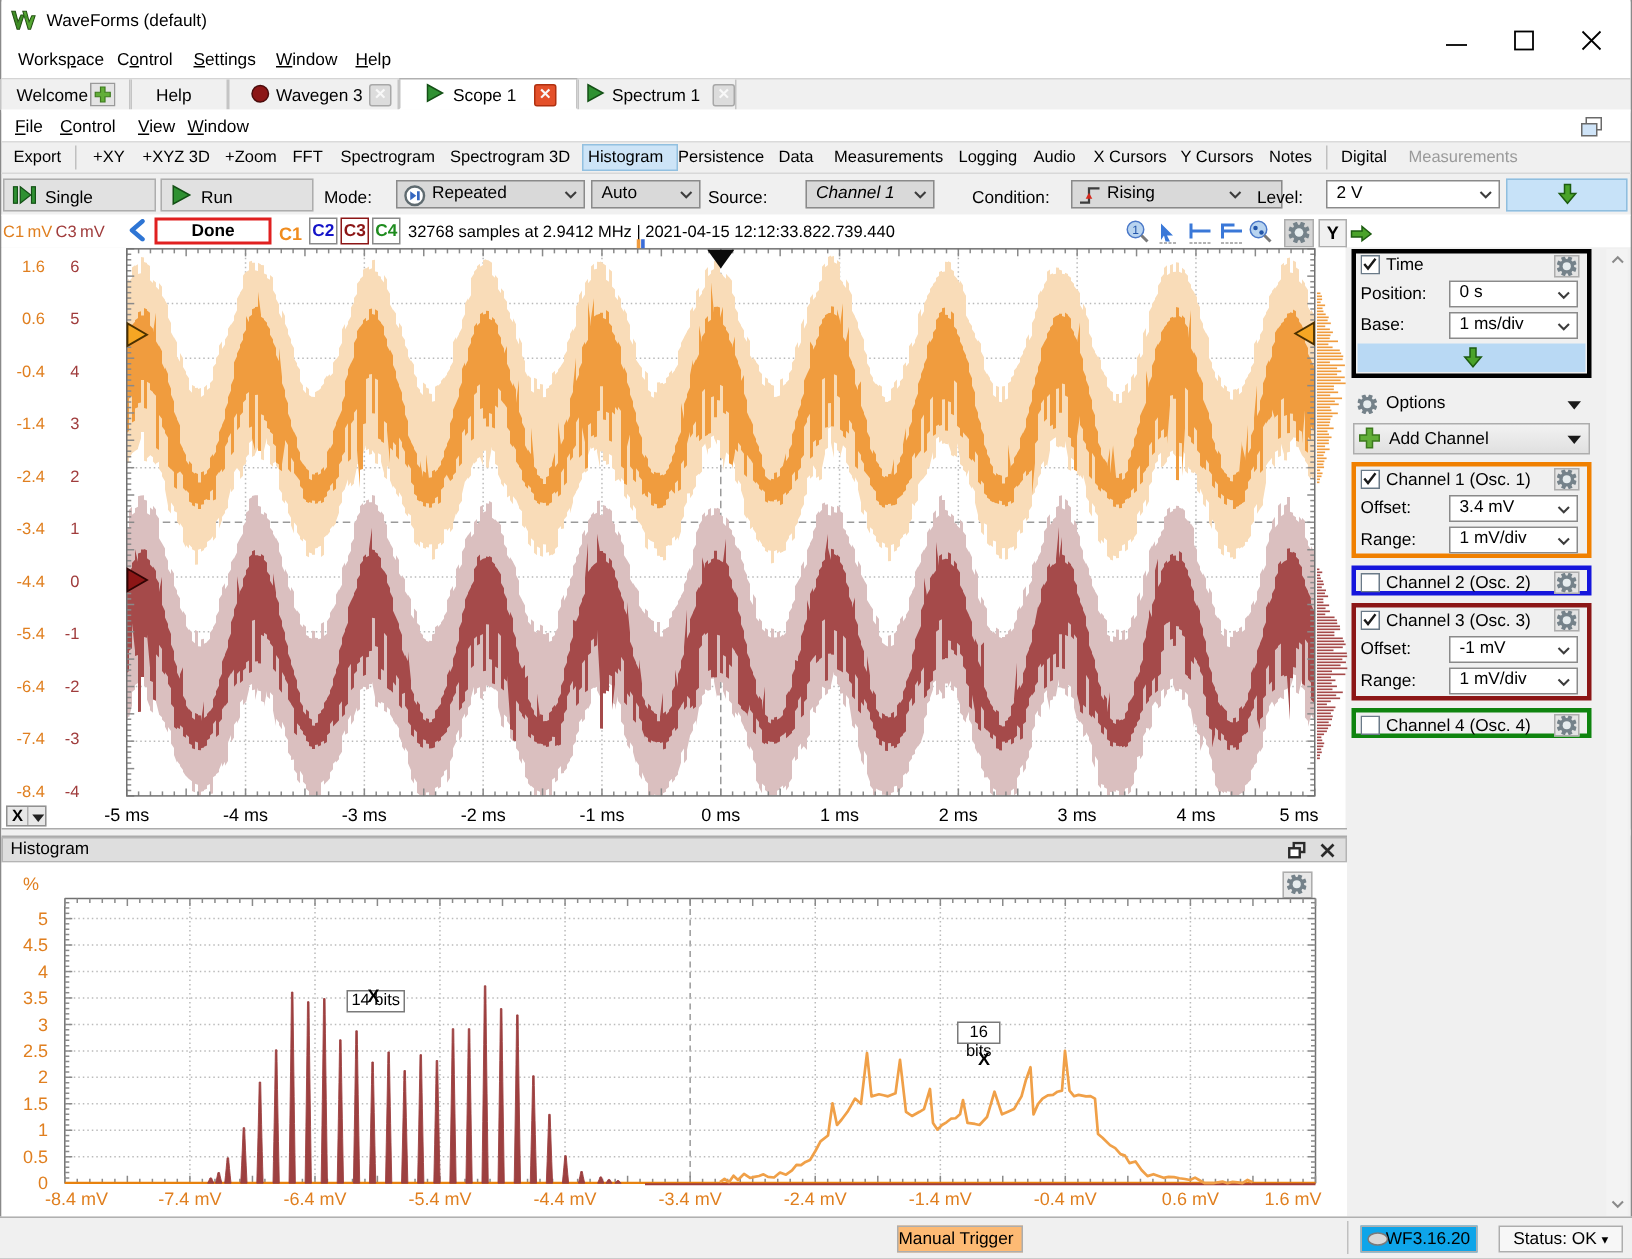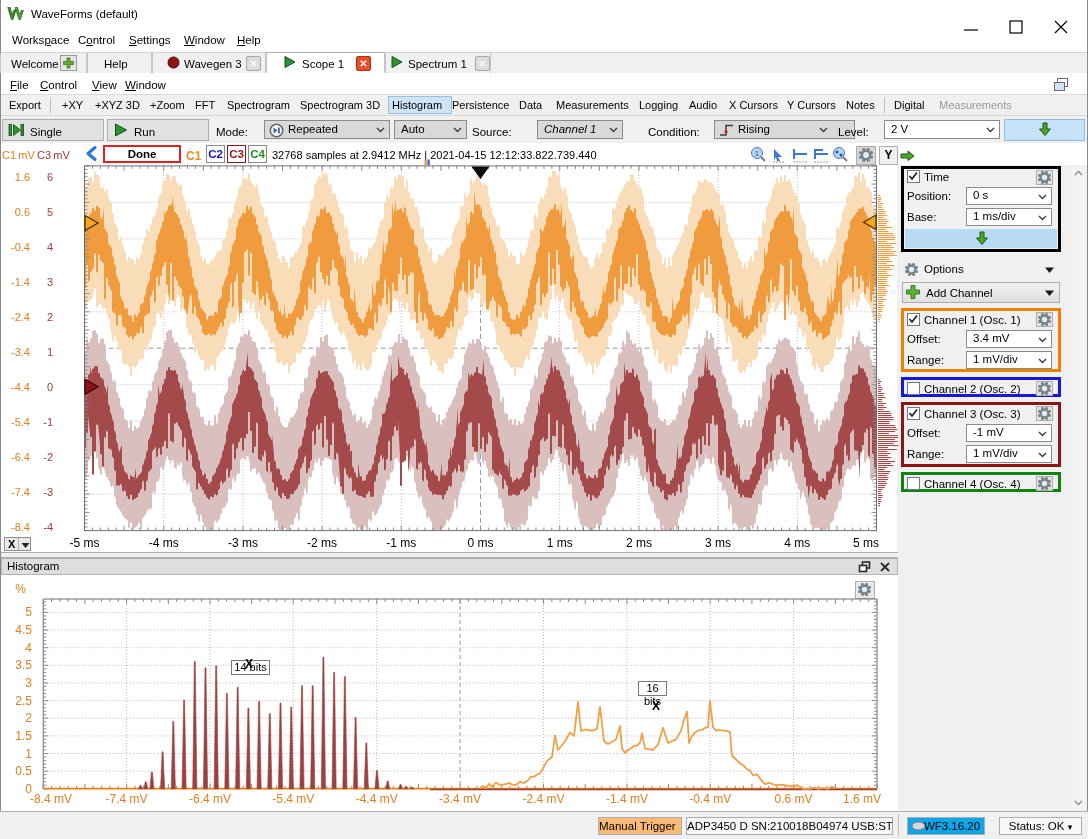--- a/index.html
+++ b/index.html
@@ -385,21 +385,20 @@
     </svg>
     <div style="position:absolute;left:1071px;top:166px;width:14px;height:645px;background:#f3f3f3;"></div>
     <svg style="position:absolute;left:1074px;top:170px" width="9" height="6" viewBox="0 0 9 6">
       <path d="M1,5 L4.5,1.5 L8,5" fill="none" stroke="#8a8a8a" stroke-width="1.4"></path>
     </svg>
     <svg style="position:absolute;left:1074px;top:800px" width="9" height="6" viewBox="0 0 9 6">
       <path d="M1,1 L4.5,4.5 L8,1" fill="none" stroke="#8a8a8a" stroke-width="1.4"></path>
     </svg>
     <div style="position:absolute;left:0px;top:811px;width:1088px;height:28px;background:#f0f0f0;border-top:1px solid #b0b0b0;box-sizing:border-box;"></div>
     <div style="position:absolute;left:598px;top:817px;width:84px;height:18px;background:#fdba74;border:1px solid #adadad;box-sizing:border-box;font-size:11.5px;line-height:16px;white-space:nowrap;">Manual Trigger</div>
-    <div style="position:absolute;left:686px;top:817px;width:207px;height:18px;background:#f7f7f7;border:1px solid #adadad;box-sizing:border-box;font-size:11.5px;text-align:center;line-height:16px;white-space:nowrap;">ADP3450 D SN:210018B04974 USB:ST</div>
     <div style="position:absolute;left:898px;top:814px;width:1px;height:22px;background:#c0c0c0;"></div>
     <div style="position:absolute;left:907px;top:817px;width:78px;height:18px;background:#0ea5e9;border:1px solid #adadad;box-sizing:border-box;font-size:11.5px;text-align:center;line-height:16px;white-space:nowrap;"><span style="margin-left:12px">WF3.16.20</span></div>
     <svg style="position:absolute;left:911px;top:821px" width="15" height="10" viewBox="0 0 15 10">
 <ellipse cx="7.5" cy="5" rx="6.5" ry="4" fill="#d8d8d8" stroke="#7a7a7a"></ellipse>
     </svg>
     <div style="position:absolute;left:999px;top:817px;width:83px;height:18px;background:#f7f7f7;border:1px solid #adadad;box-sizing:border-box;font-size:11.5px;text-align:center;line-height:16px;white-space:nowrap;">Status: OK <span style="font-size:9px">▾</span></div>
     <svg id="plots" width="1088" height="839" viewBox="0 0 1088 839" style="position:absolute;left:0;top:0;">
 <clipPath id="pc">
         <rect x="84.5" y="165.9" width="792.0" height="364.70000000000005"></rect>
       </clipPath>

